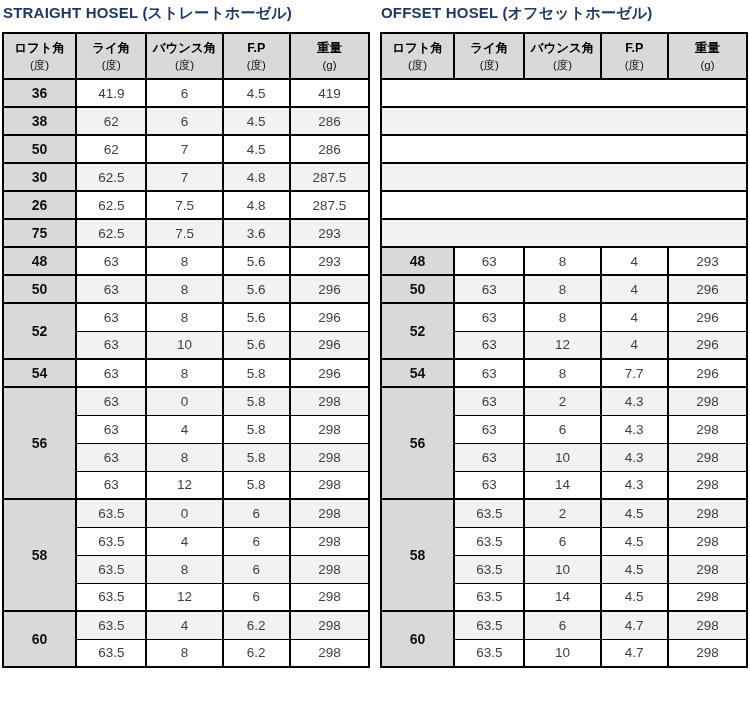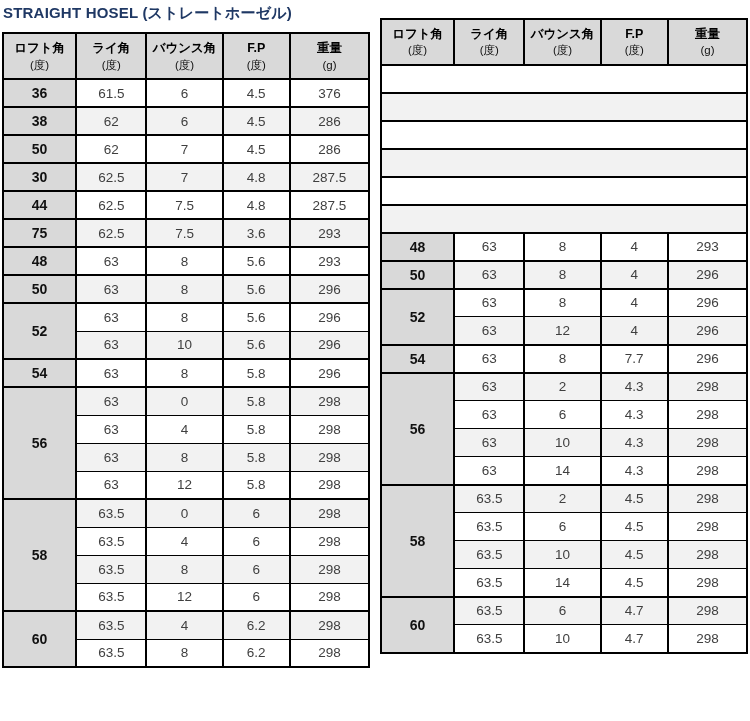--- a/index.html
+++ b/index.html
@@ -6,21 +6,21 @@
   html, body { background: #ffffff; }
   body {
     width: 750px; height: 721px;
     font-family: "Liberation Sans", "DejaVu Sans", sans-serif;
     padding: 3px 0 0 2px;
     overflow: hidden;
   }
   .tables-wrap {
     display: flex;
     gap: 10px;
-    align-items: center;
+    align-items: flex-end;
   }
   .spec-section { width: 368px; flex: 0 0 368px; }
   .spec-title {
     font-size: 15px;
     font-weight: bold;
     color: #1f3864;
     letter-spacing: 0.2px;
     margin: 1px 0 9px 1px;
     white-space: nowrap;
   }
@@ -115,24 +115,24 @@
             </th>
             <th>
               <div class="hdr-label">重量</div>
               <div class="hdr-unit">(g)</div>
             </th>
           </tr>
         </thead>
         <tbody>
           <tr class="group-start">
             <td class="loft-cell" rowspan="1">36</td>
-            <td class="spec-cell">61.5</td>
-            <td class="spec-cell">6</td>
-            <td class="spec-cell">4.5</td>
-            <td class="spec-cell">376</td>
+            <td class="spec-cell">41.9</td>
+            <td class="spec-cell">6</td>
+            <td class="spec-cell">4.5</td>
+            <td class="spec-cell">419</td>
           </tr>
           <tr class="group-start stripe">
             <td class="loft-cell" rowspan="1">38</td>
             <td class="spec-cell">62</td>
             <td class="spec-cell">6</td>
             <td class="spec-cell">4.5</td>
             <td class="spec-cell">286</td>
           </tr>
           <tr class="group-start">
             <td class="loft-cell" rowspan="1">50</td>
@@ -142,21 +142,21 @@
             <td class="spec-cell">286</td>
           </tr>
           <tr class="group-start stripe">
             <td class="loft-cell" rowspan="1">30</td>
             <td class="spec-cell">62.5</td>
             <td class="spec-cell">7</td>
             <td class="spec-cell">4.8</td>
             <td class="spec-cell">287.5</td>
           </tr>
           <tr class="group-start">
-            <td class="loft-cell" rowspan="1">44</td>
+            <td class="loft-cell" rowspan="1">26</td>
             <td class="spec-cell">62.5</td>
             <td class="spec-cell">7.5</td>
             <td class="spec-cell">4.8</td>
             <td class="spec-cell">287.5</td>
           </tr>
           <tr class="group-start stripe">
             <td class="loft-cell" rowspan="1">75</td>
             <td class="spec-cell">62.5</td>
             <td class="spec-cell">7.5</td>
             <td class="spec-cell">3.6</td>
@@ -257,20 +257,21 @@
             <td class="spec-cell">63.5</td>
             <td class="spec-cell">8</td>
             <td class="spec-cell">6.2</td>
             <td class="spec-cell">298</td>
           </tr>
         </tbody>
       </table>
   </div>
 
   <div class="spec-section">
+    <div class="spec-title">OFFSET HOSEL (オフセットホーゼル)</div>
     <table class="spec-table">
         <colgroup>
           <col class="c-loft">
           <col class="c-lie">
           <col class="c-bounce">
           <col class="c-fp">
           <col class="c-weight">
         </colgroup>
         <thead>
           <tr>

